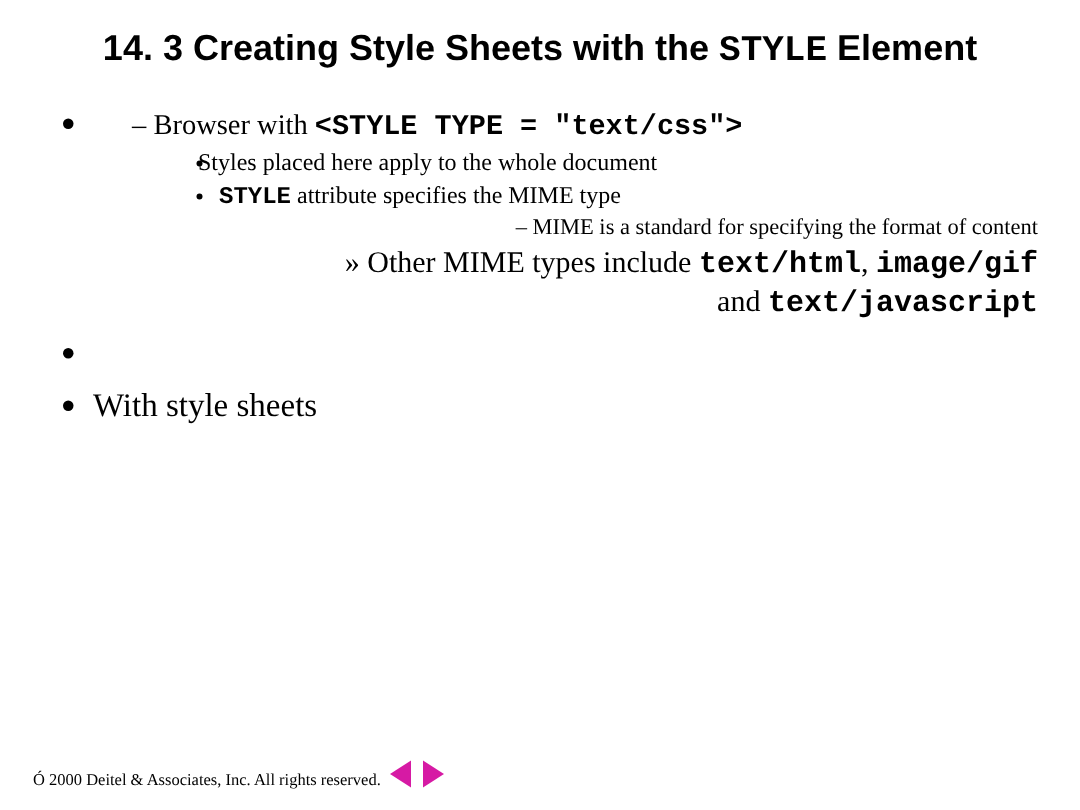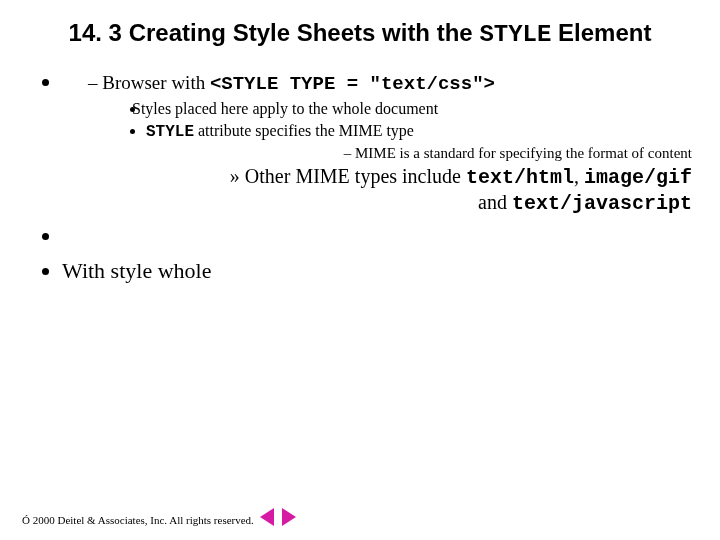--- a/index.html
+++ b/index.html
@@ -157,21 +157,21 @@
             </li>
           </ul>
         </li>
       </ul>
     </li>
 
     <li>
     </li>
 
     <li>
-      <span>With style whole</span>
+      <span>With style sheets</span>
     </li>
   </ul>
 
   <div class="footer">Ó 2000 Deitel &amp; Associates, Inc.  All rights reserved.</div>
 
   <div class="nav">
     <span class="arrow prev"></span>
     <span class="arrow next"></span>
   </div>
 

